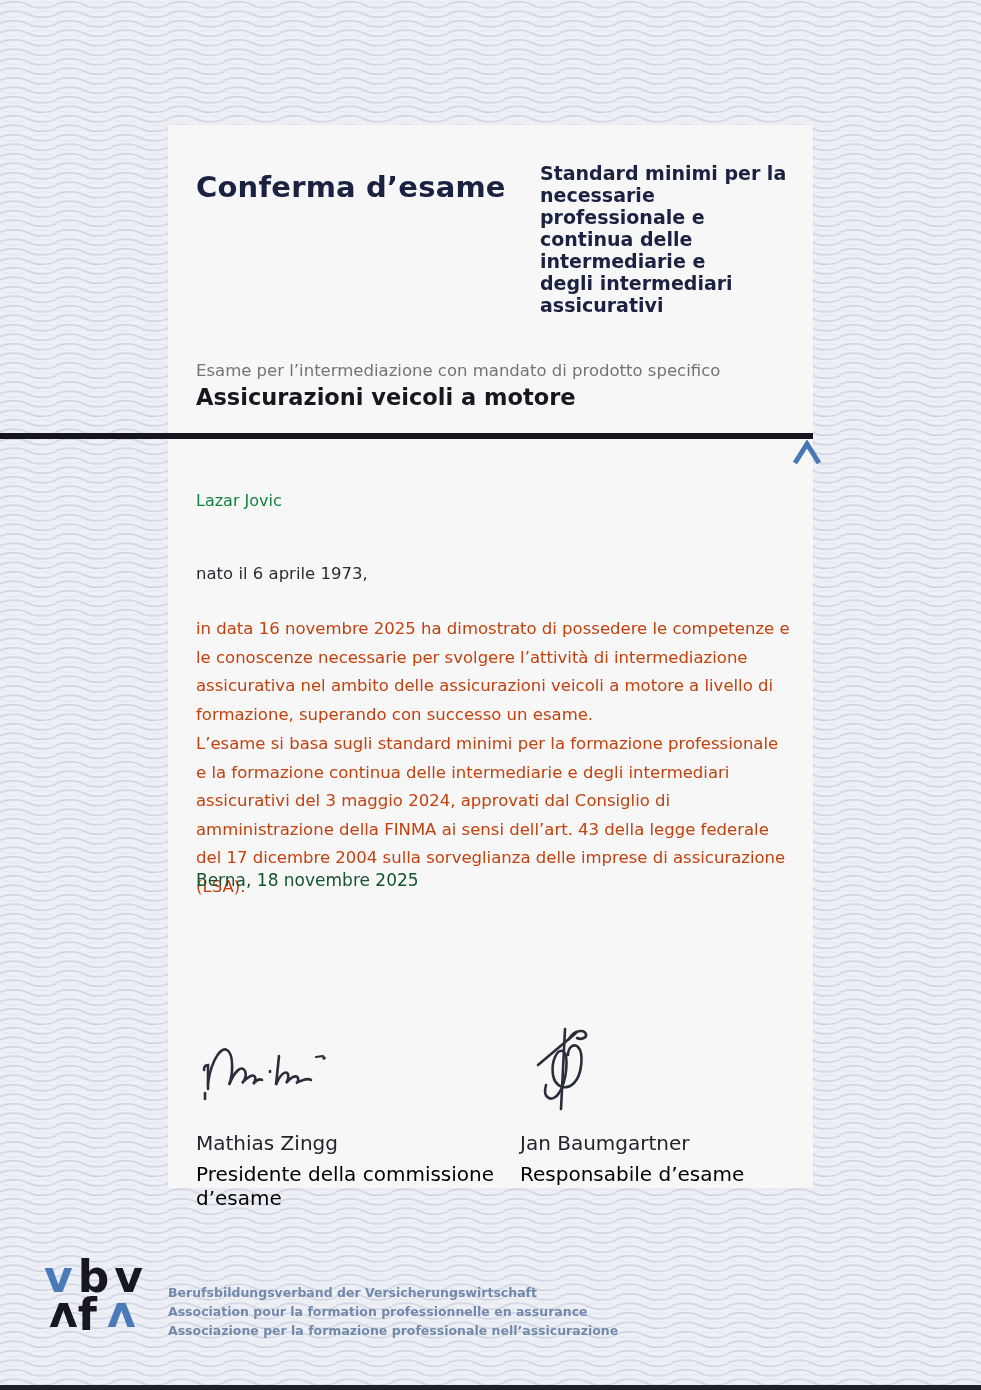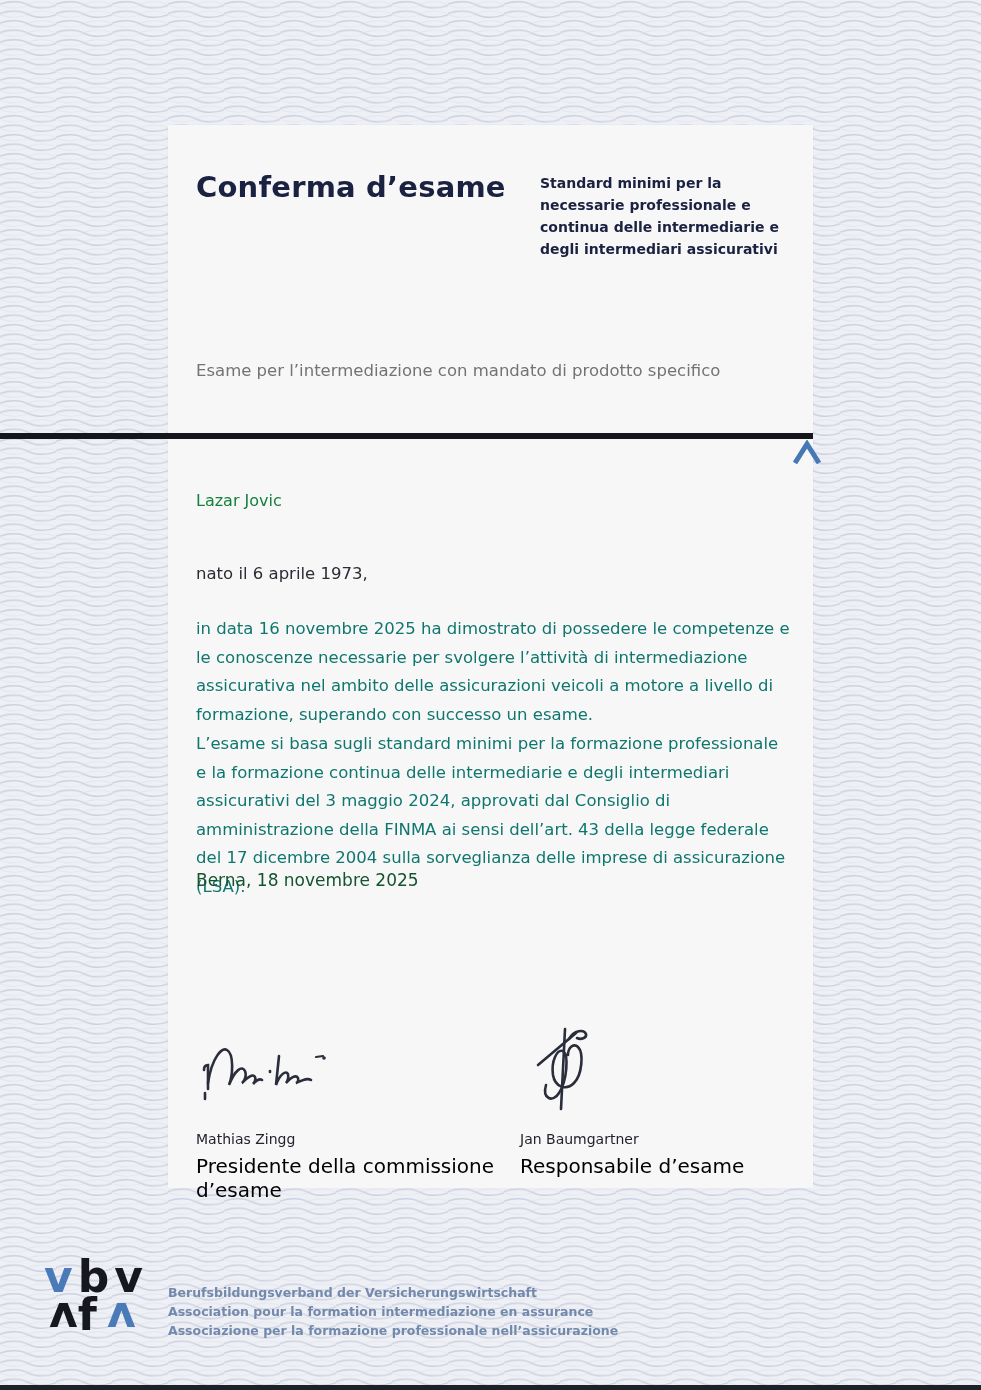--- a/index.html
+++ b/index.html
@@ -12,22 +12,22 @@
   .card{
     position:absolute;left:168px;top:125px;width:645px;height:1063px;
     background:#f7f7f8;z-index:1;
     box-shadow:0 0 2px rgba(0,0,0,0.05);
   }
   .doc-title{
     position:absolute;left:28px;top:45px;
     font-size:29px;font-weight:bold;color:#1b2140;letter-spacing:0.2px;
   }
   .standard-block{
-    position:absolute;left:372px;top:47px;width:255px;
-    font-size:14px;font-weight:bold;color:#1b2140;line-height:22px;
+    position:absolute;left:372px;top:37px;width:255px;
+    font-size:19px;font-weight:bold;color:#1b2140;line-height:22px;
   }
   .standard-block span{display:block;}
   .exam-subtitle{
     position:absolute;left:28px;top:236px;width:600px;
     font-size:16.5px;color:#737373;
   }
   .exam-title{
     position:absolute;left:28px;top:259px;width:600px;
     font-size:22.5px;font-weight:bold;color:#17171f;
   }
@@ -39,33 +39,33 @@
   .recipient-name{
     position:absolute;left:28px;top:366px;
     font-size:16px;color:#15803d;
   }
   .birth-line{
     position:absolute;left:28px;top:439px;
     font-size:16.5px;color:#2b2b33;
   }
   .para{
     position:absolute;left:28px;width:596px;
-    font-size:16.5px;color:#0f766e;line-height:28.5px;
+    font-size:16.5px;color:#c2410c;line-height:28.5px;
   }
   .para1{top:490px;}
   .para2{top:605px;}
   .place-date{
     position:absolute;left:28px;top:745px;
     font-size:17px;color:#14532d;
   }
   .sig-block{position:absolute;top:898px;}
   .sig-block.sig-left{left:28px;width:320px;}
   .sig-block.sig-right{left:352px;width:260px;}
   .sig-art{height:90px;margin-bottom:14px;}
-  .sig-name{font-size:14px;color:#23232b;margin-bottom:7px;}
+  .sig-name{font-size:20px;color:#23232b;margin-bottom:7px;}
   .sig-role{font-size:20px;color:#000000;}
   .footer-logo{
     position:absolute;left:44px;top:1258px;z-index:1;
     font-weight:bold;font-size:44px;line-height:38px;letter-spacing:5px;
   }
   .footer-logo .row{display:block;}
   .lg-black{color:#17171f;}
   .lg-blue{color:#4a7ab8;}
   .flip{display:inline-block;transform:rotate(180deg);transform-origin:50% 54%;}
   .footer-text{
@@ -100,20 +100,21 @@
   <div class="doc-title">Conferma d’esame</div>
 
   <div class="standard-block">
     <span>Standard minimi per la</span>
     <span>necessarie professionale e</span>
     <span>continua delle intermediarie e</span>
     <span>degli intermediari assicurativi</span>
   </div>
 
   <div class="exam-subtitle">Esame per l’intermediazione con mandato di prodotto specifico</div>
+  <div class="exam-title">Assicurazioni veicoli a motore</div>
 
   <div class="recipient-name">Lazar Jovic</div>
   <div class="birth-line">nato il 6 aprile 1973,</div>
 
   <div class="para para1">in data 16 novembre 2025 ha dimostrato di possedere le competenze e le conoscenze necessarie per svolgere l’attività di intermediazione assicurativa nel ambito delle assicurazioni veicoli a motore a livello di formazione, superando con successo un esame.</div>
   <div class="para para2">L’esame si basa sugli standard minimi per la formazione professionale e la formazione continua delle intermediarie e degli intermediari assicurativi del 3 maggio 2024, approvati dal Consiglio di amministrazione della FINMA ai sensi dell’art. 43 della legge federale del 17 dicembre 2004 sulla sorveglianza delle imprese di assicurazione (LSA).</div>
 
   <div class="place-date">Berna, 18 novembre 2025</div>
 
   <div class="sig-block sig-left">
@@ -151,17 +152,17 @@
   <path d="M4,23 L16,4 L28,23" fill="none" stroke="#4679b4" stroke-width="5"></path>
 </svg>
 
 <div class="footer-logo">
   <span class="row"><span class="lg-blue">v</span><span class="lg-black">b</span><span class="lg-black">v</span></span>
   <span class="row"><span class="lg-black flip">v</span><span class="lg-black">f</span><span class="lg-blue flip">v</span></span>
 </div>
 
 <div class="footer-text">
   <span>Berufsbildungsverband der Versicherungswirtschaft</span>
-  <span>Association pour la formation intermediazione en assurance</span>
+  <span>Association pour la formation professionnelle en assurance</span>
   <span>Associazione per la formazione professionale nell’assicurazione</span>
 </div>
 
 <div class="bottom-bar"></div>
 
 </body></html>

